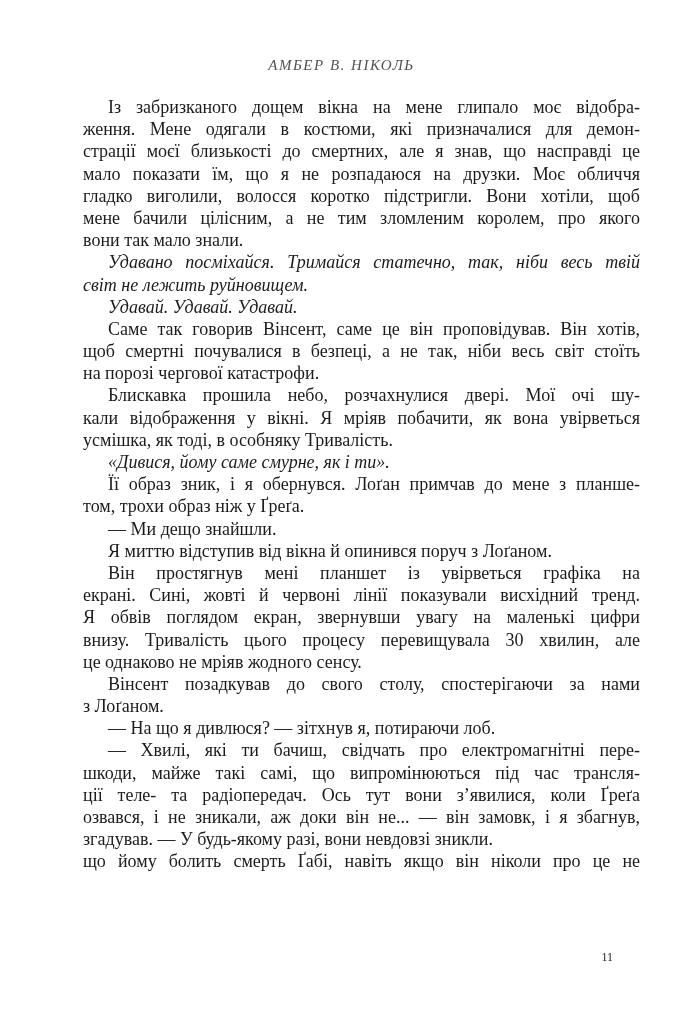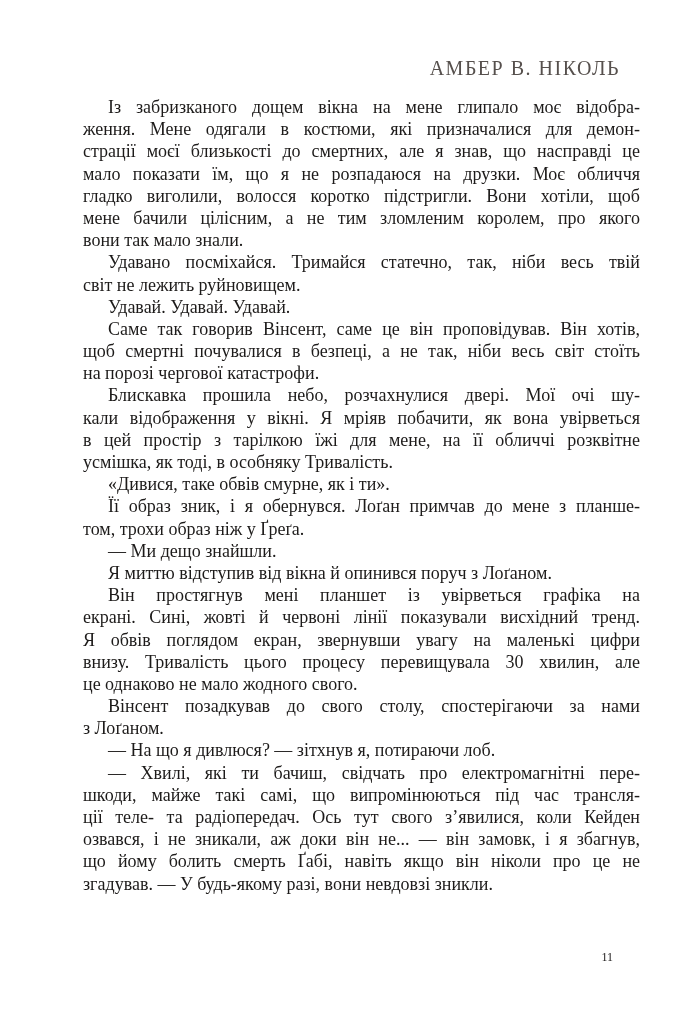--- a/index.html
+++ b/index.html
@@ -12,41 +12,43 @@
     position: relative;
     background: var(--bg-color, #ffffff);
     font-family: "Liberation Serif", "DejaVu Serif", serif;
     overflow: hidden;
   }
   .running-header {
     position: absolute;
     top: 57px;
     left: 63px;
     width: 557px;
-    text-align: right;
-    font-size: 20px;
+    text-align: center;
+    font-size: 15px;
     letter-spacing: 1.5px;
     color: var(--header-color, #56504d);
     white-space: nowrap;
+    font-style: italic;
   }
   .body-text {
     position: absolute;
     top: 96px;
     left: 63px;
     width: 557px;
     font-size: 18px;
     line-height: 22.2px;
     color: var(--text-color, #1d1b1a);
     margin-left: 20px;
   }
   .para {
     margin: 0;
     padding: 0;
   }
   .para.italic {
+    font-style: italic;
   }
   .line {
     height: 22.2px;
     overflow: hidden;
     text-align: justify;
     text-align-last: justify;
   }
   .line.first {
     text-indent: 25px;
   }
@@ -84,53 +86,52 @@
       <div class="line first last">Удавай. Удавай. Удавай.</div>
     </div>
     <div class="para normal">
       <div class="line first">Саме так говорив Вінсент, саме це він проповідував. Він хотів,</div>
       <div class="line">щоб смертні почувалися в безпеці, а не так, ніби весь світ стоїть</div>
       <div class="line last">на порозі чергової катастрофи.</div>
     </div>
     <div class="para normal">
       <div class="line first">Блискавка прошила небо, розчахнулися двері. Мої очі шу-</div>
       <div class="line">кали відображення у вікні. Я мріяв побачити, як вона увірветься</div>
-      <div class="line">в цей простір з тарілкою їжі для мене, на її обличчі розквітне</div>
       <div class="line last">усмішка, як тоді, в особняку Тривалість.</div>
     </div>
     <div class="para italic">
-      <div class="line first last">«Дивися, таке обвів смурне, як і ти».</div>
+      <div class="line first last">«Дивися, йому саме смурне, як і ти».</div>
     </div>
     <div class="para normal">
       <div class="line first">Її образ зник, і я обернувся. Лоґан примчав до мене з планше-</div>
       <div class="line last">том, трохи образ ніж у Ґреґа.</div>
     </div>
     <div class="para normal">
       <div class="line first last">— Ми дещо знайшли.</div>
     </div>
     <div class="para normal">
       <div class="line first last">Я миттю відступив від вікна й опинився поруч з Лоґаном.</div>
     </div>
     <div class="para normal">
       <div class="line first">Він простягнув мені планшет із увірветься графіка на</div>
       <div class="line">екрані. Сині, жовті й червоні лінії показували висхідний тренд.</div>
       <div class="line">Я обвів поглядом екран, звернувши увагу на маленькі цифри</div>
       <div class="line">внизу. Тривалість цього процесу перевищувала 30 хвилин, але</div>
-      <div class="line last">це однаково не мало жодного свого.</div>
+      <div class="line last">це однаково не мріяв жодного сенсу.</div>
     </div>
     <div class="para normal">
       <div class="line first">Вінсент позадкував до свого столу, спостерігаючи за нами</div>
       <div class="line last">з Лоґаном.</div>
     </div>
     <div class="para normal">
       <div class="line first last">— На що я дивлюся? — зітхнув я, потираючи лоб.</div>
     </div>
     <div class="para normal">
       <div class="line first">— Хвилі, які ти бачиш, свідчать про електромагнітні пере-</div>
       <div class="line">шкоди, майже такі самі, що випромінюються під час трансля-</div>
-      <div class="line">ції теле- та радіопередач. Ось тут свого з’явилися, коли Кейден</div>
+      <div class="line">ції теле- та радіопередач. Ось тут вони з’явилися, коли Ґреґа</div>
       <div class="line">озвався, і не зникали, аж доки він не... — він замовк, і я збагнув,</div>
+      <div class="line last">згадував. — У будь-якому разі, вони невдовзі зникли.</div>
       <div class="line">що йому болить смерть Ґабі, навіть якщо він ніколи про це не</div>
-      <div class="line last">згадував. — У будь-якому разі, вони невдовзі зникли.</div>
     </div>
   </div>
 
 <div class="page-number">11</div>
 
 </body></html>

